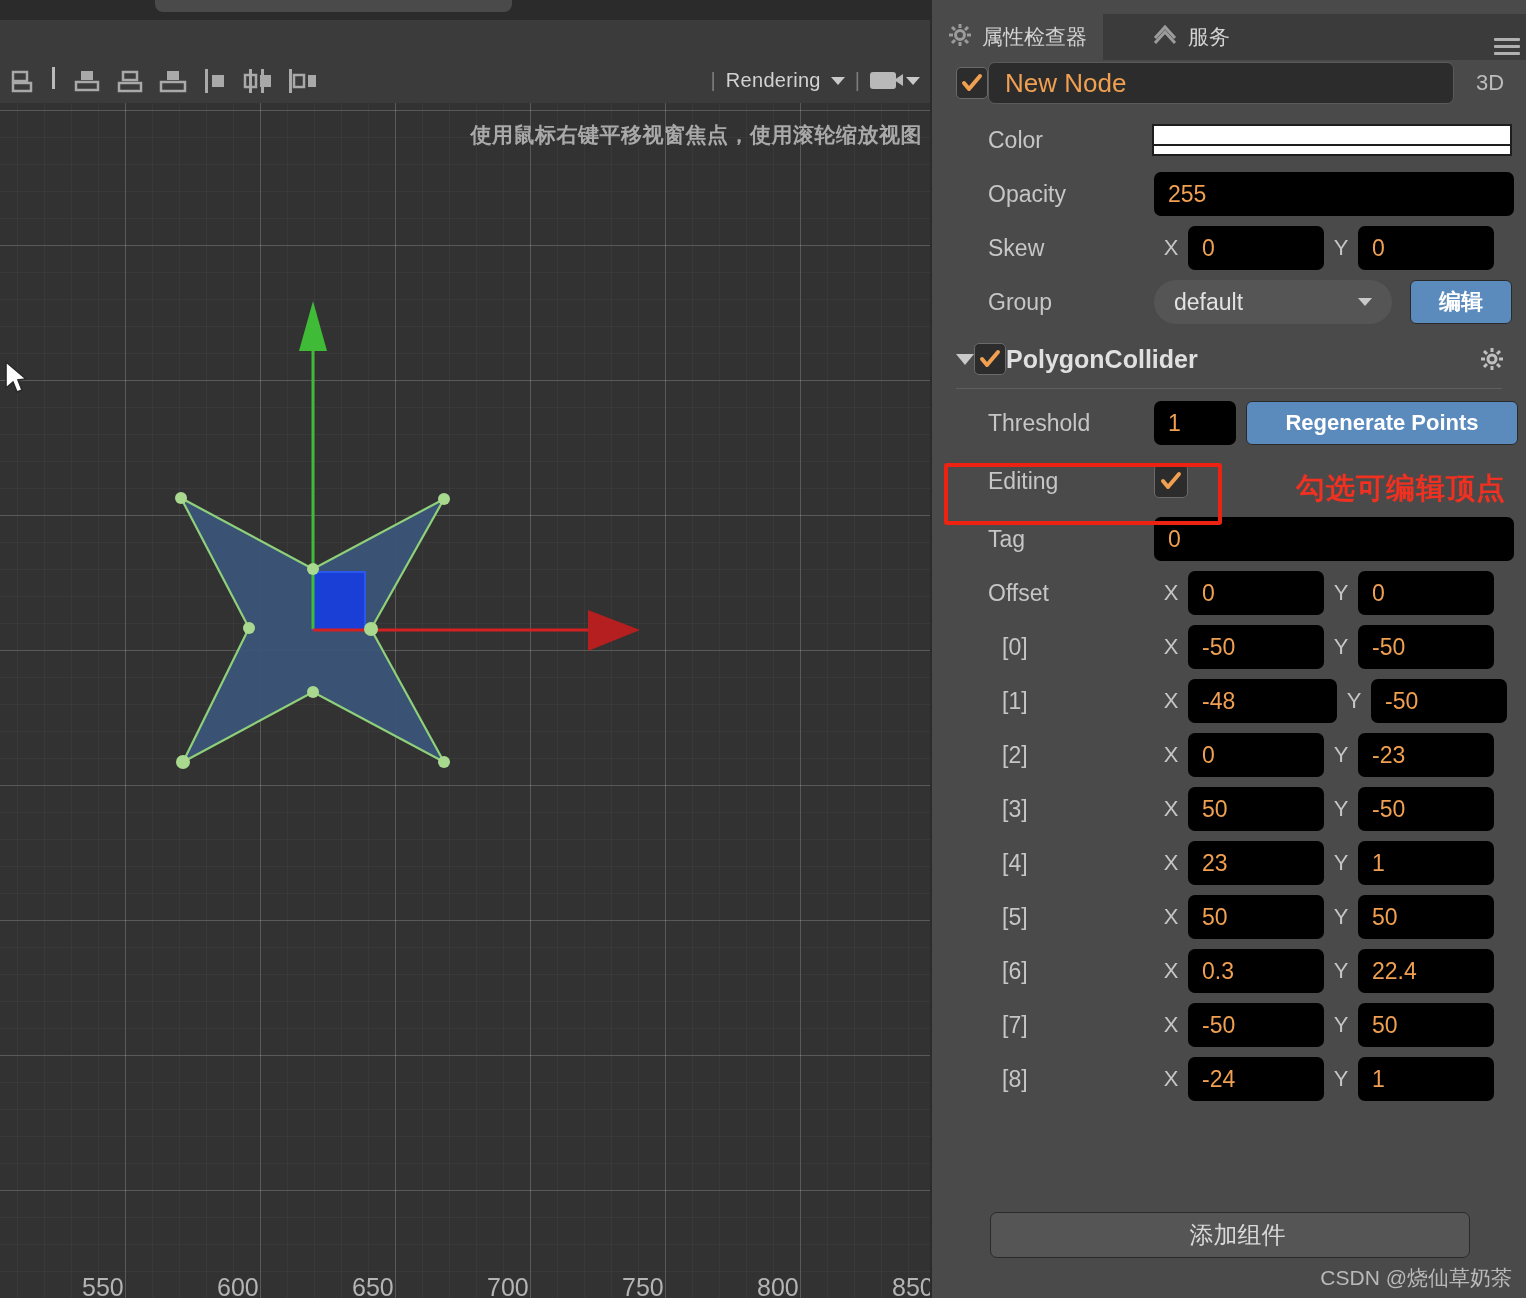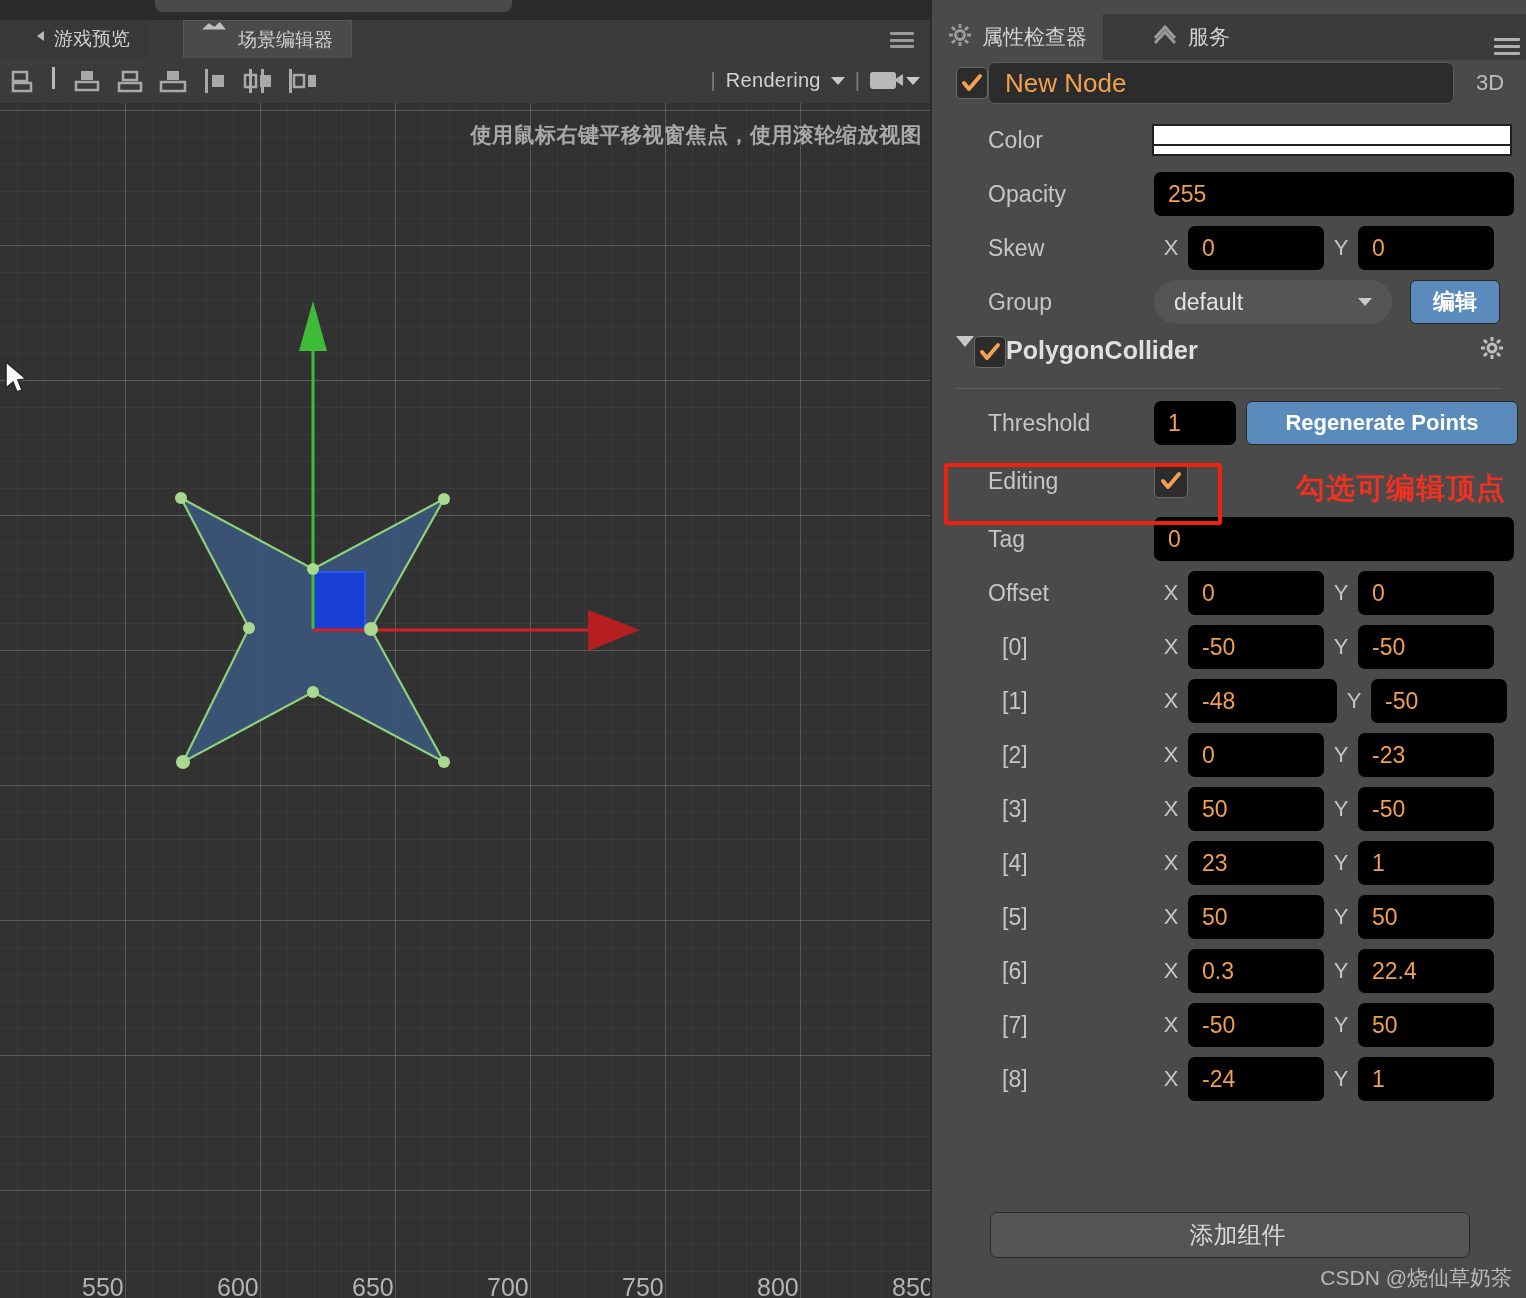--- a/index.html
+++ b/index.html
@@ -109,21 +109,21 @@
   .sw-main { width:360px; height:22px; background:#fff; border:2px solid #1e1e1e; }
   .sw-alpha { width:360px; height:10px; background:#fff; border:2px solid #1e1e1e; border-top:none; }
 
   .select { background:#555; border-radius:22px; height:44px; width:238px;
     display:flex; align-items:center; justify-content:space-between; padding:0 20px;
     color:#e2e2e2; font-size:23px; }
   .btn-blue { background:#5b8bbd; border:1px solid #2a2a2a; border-radius:6px;
     color:#fff; font-weight:bold; font-size:22px; display:flex; align-items:center;
     justify-content:center; }
 
-  .comp-hdr { display:flex; gap:0; padding-left:24px; height:46px; }
+  .comp-hdr { display:flex; align-items:center; gap:0; padding-left:24px; height:46px; }
   .tri { width:0;height:0;border-left:9px solid transparent;border-right:9px solid transparent;
     border-top:11px solid #c9c9c9; }
   .comp-title { font-size:25px; font-weight:bold; color:#e0e0e0; }
   .comp-gear { position:absolute; right:22px; width:24px; height:24px; }
   .divider { height:1px; background:#5e5e5e; margin:6px 24px 12px 24px; }
 
   .hl-box { position:absolute; left:944px; top:463px; width:278px; height:62px;
     border:4px solid #ee2211; border-radius:3px; pointer-events:none; }
   .note-cn { position:absolute; left:1296px; top:469px; font-size:29px; color:#f03020;
     font-weight:bold; letter-spacing:1px; }
@@ -139,35 +139,20 @@
 
 <div class="app">
 
   <div class="topstrip">
     <div class="topstrip-pill"></div>
     <div class="topstrip-circle"></div>
   </div>
 
   <div class="scene-panel">
 
-    <div class="tabbar">
-      <div class="tab inactive">
-        <span class="tab-ico"><span class="cam-ico"></span></span>
-        <span>游戏预览</span>
-      </div>
-      <div class="tab active">
-        <span class="tab-ico"><span class="scene-ico"></span></span>
-        <span>场景编辑器</span>
-      </div>
-      <div class="hamburger">
-        <span></span>
-          <span></span>
-          <span></span>
-      </div>
-    </div>
 
     <div class="toolbar">
       <div class="tb-ico">
         <svg width="26" height="26" viewBox="0 0 26 26">
           <rect x="4" y="4" width="14" height="9" fill="none" stroke="#a9a9a9" stroke-width="2.5"></rect>
           <rect x="4" y="15" width="18" height="8" fill="none" stroke="#a9a9a9" stroke-width="2.5"></rect>
         </svg>
       </div>
       <div class="tb-sep">
         <svg width="6" height="26">
@@ -349,21 +334,21 @@
           <span>0</span>
         </div>
       </div>
 
       <div class="row">
         <span class="lbl">Group</span>
         <div class="select">
           <span>default</span>
           <span class="caret"></span>
         </div>
-        <div class="btn-blue" style="width:90px;height:44px;margin-left:18px">
+        <div class="btn-blue" style="width:102px;height:44px;margin-left:18px">
           <span>编辑</span>
         </div>
       </div>
 
       <div class="comp-hdr" style="margin-top:12px">
         <span class="tri"></span>
         <span class="chk">
           <svg viewBox="0 0 22 22">
               <path d="M3 11 L8 17 L19 4" fill="none" stroke="#f0a050" stroke-width="4" stroke-linecap="round" stroke-linejoin="round"></path>
             </svg>

